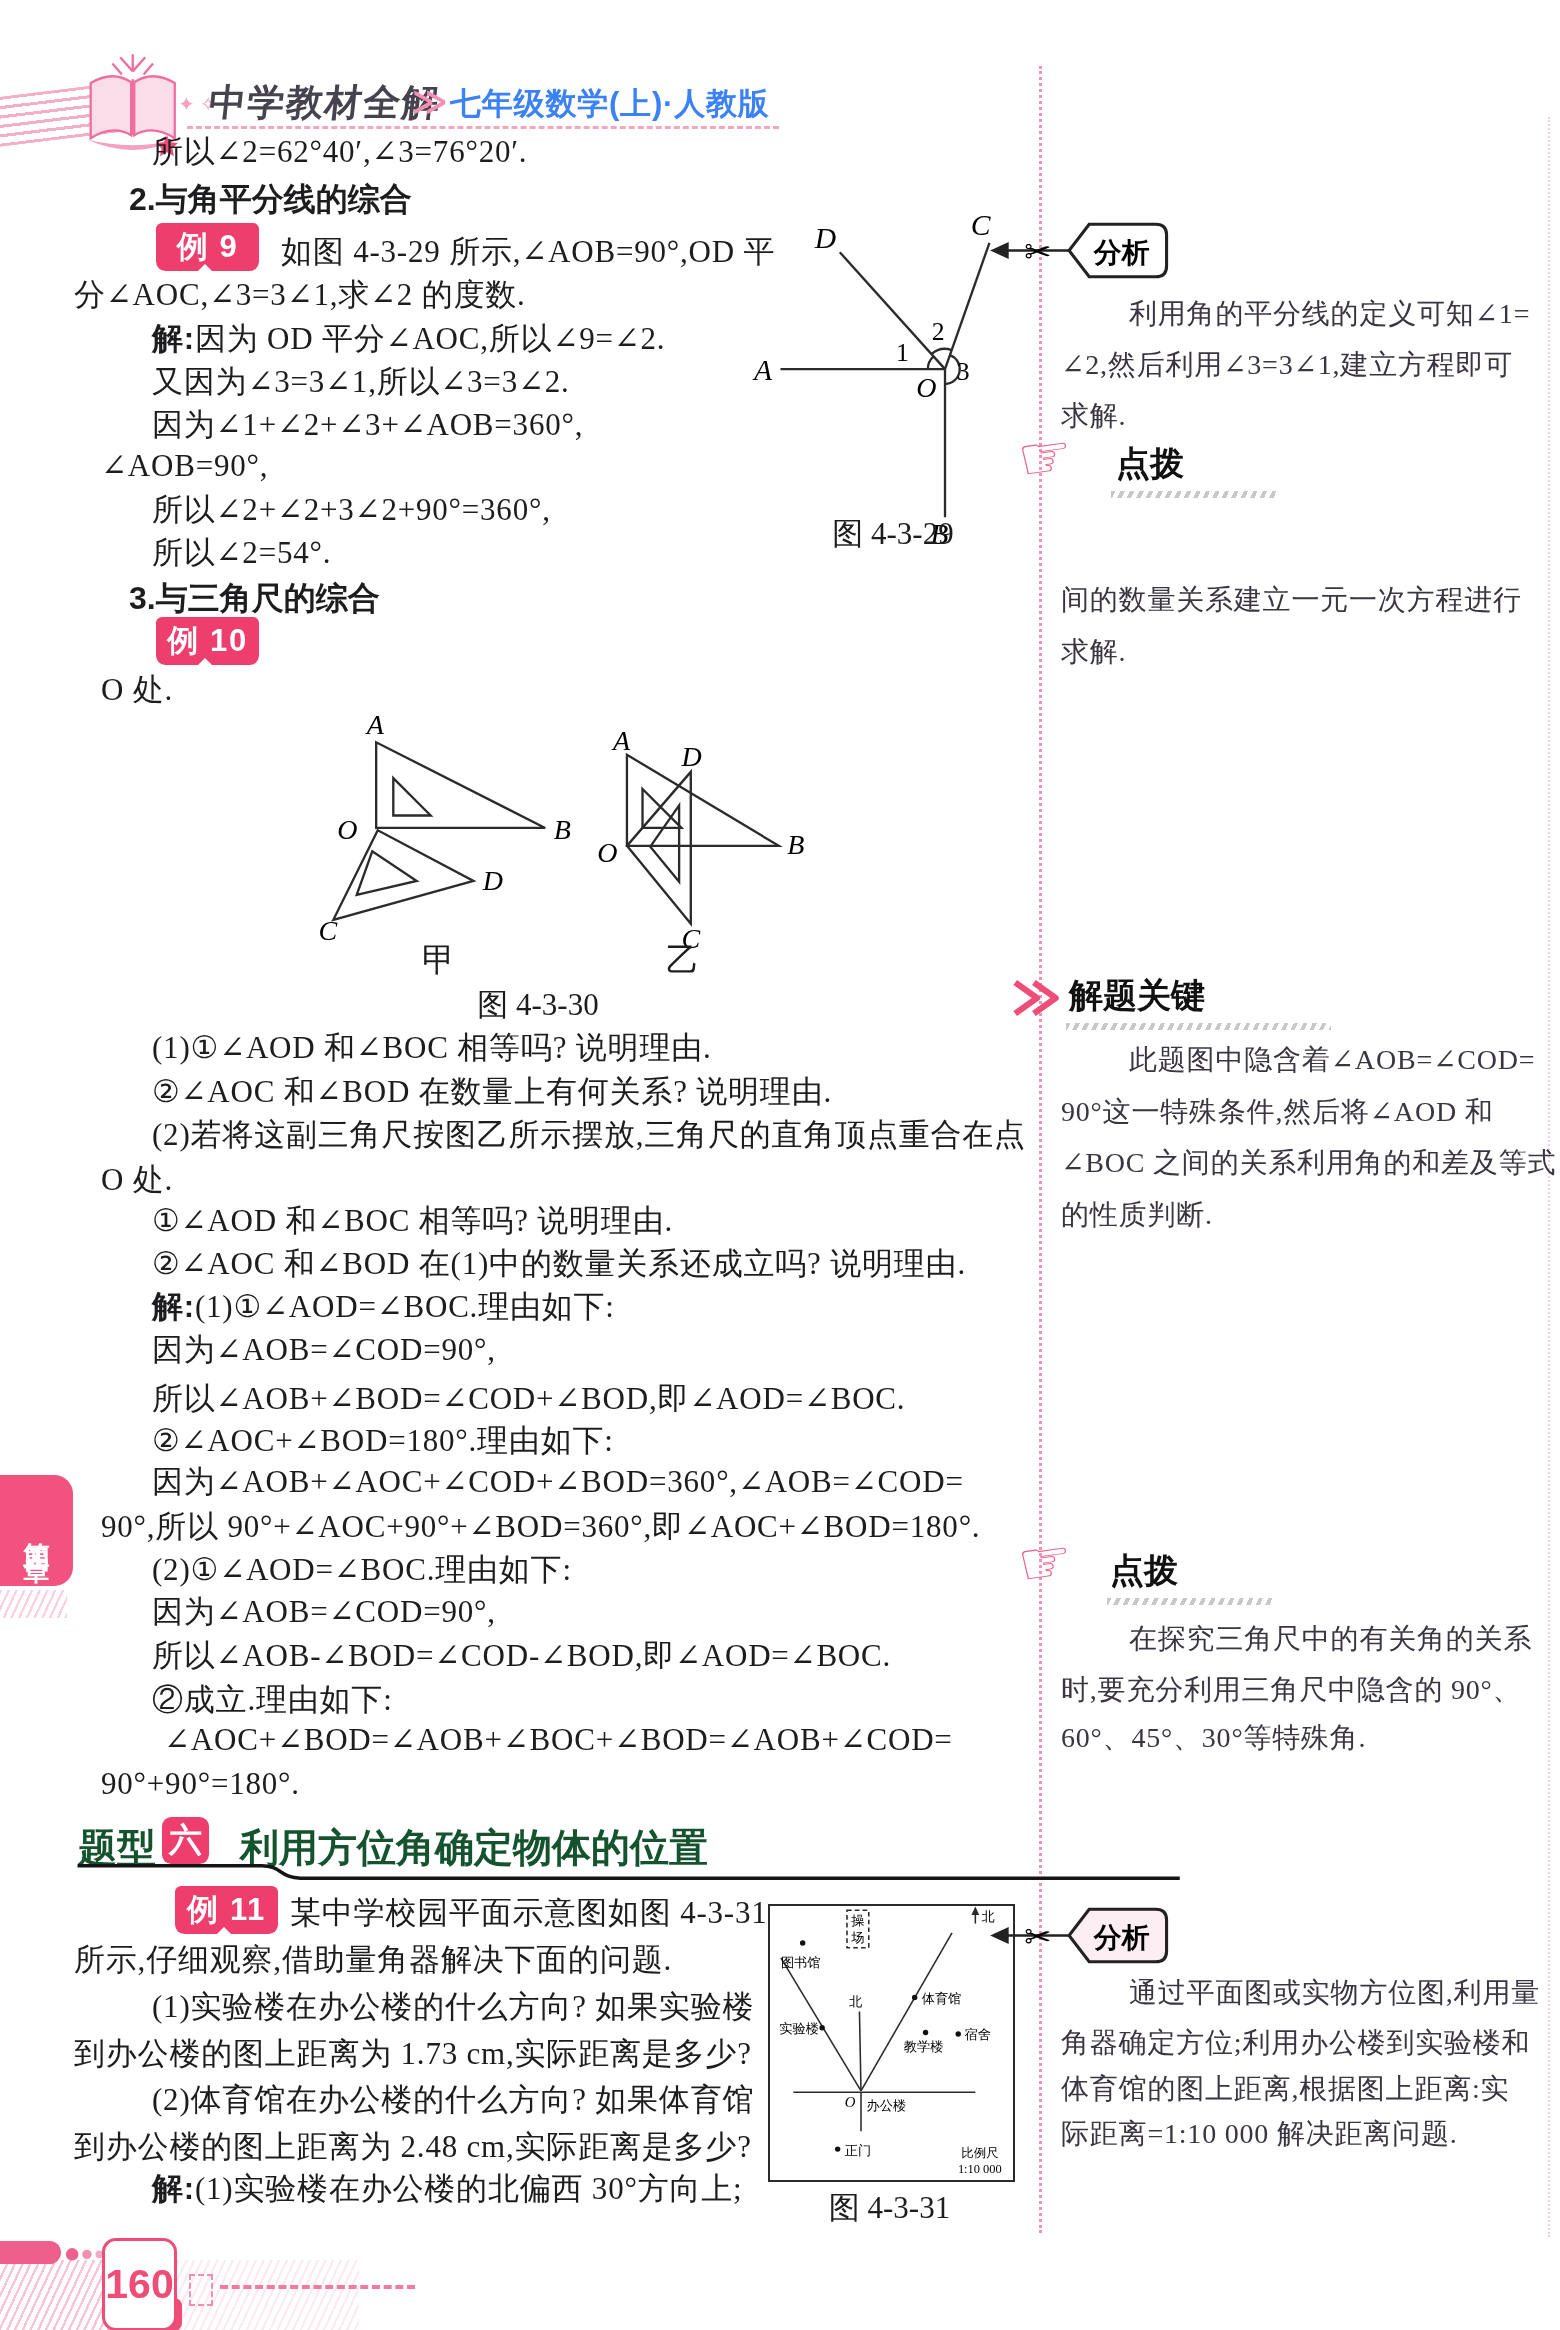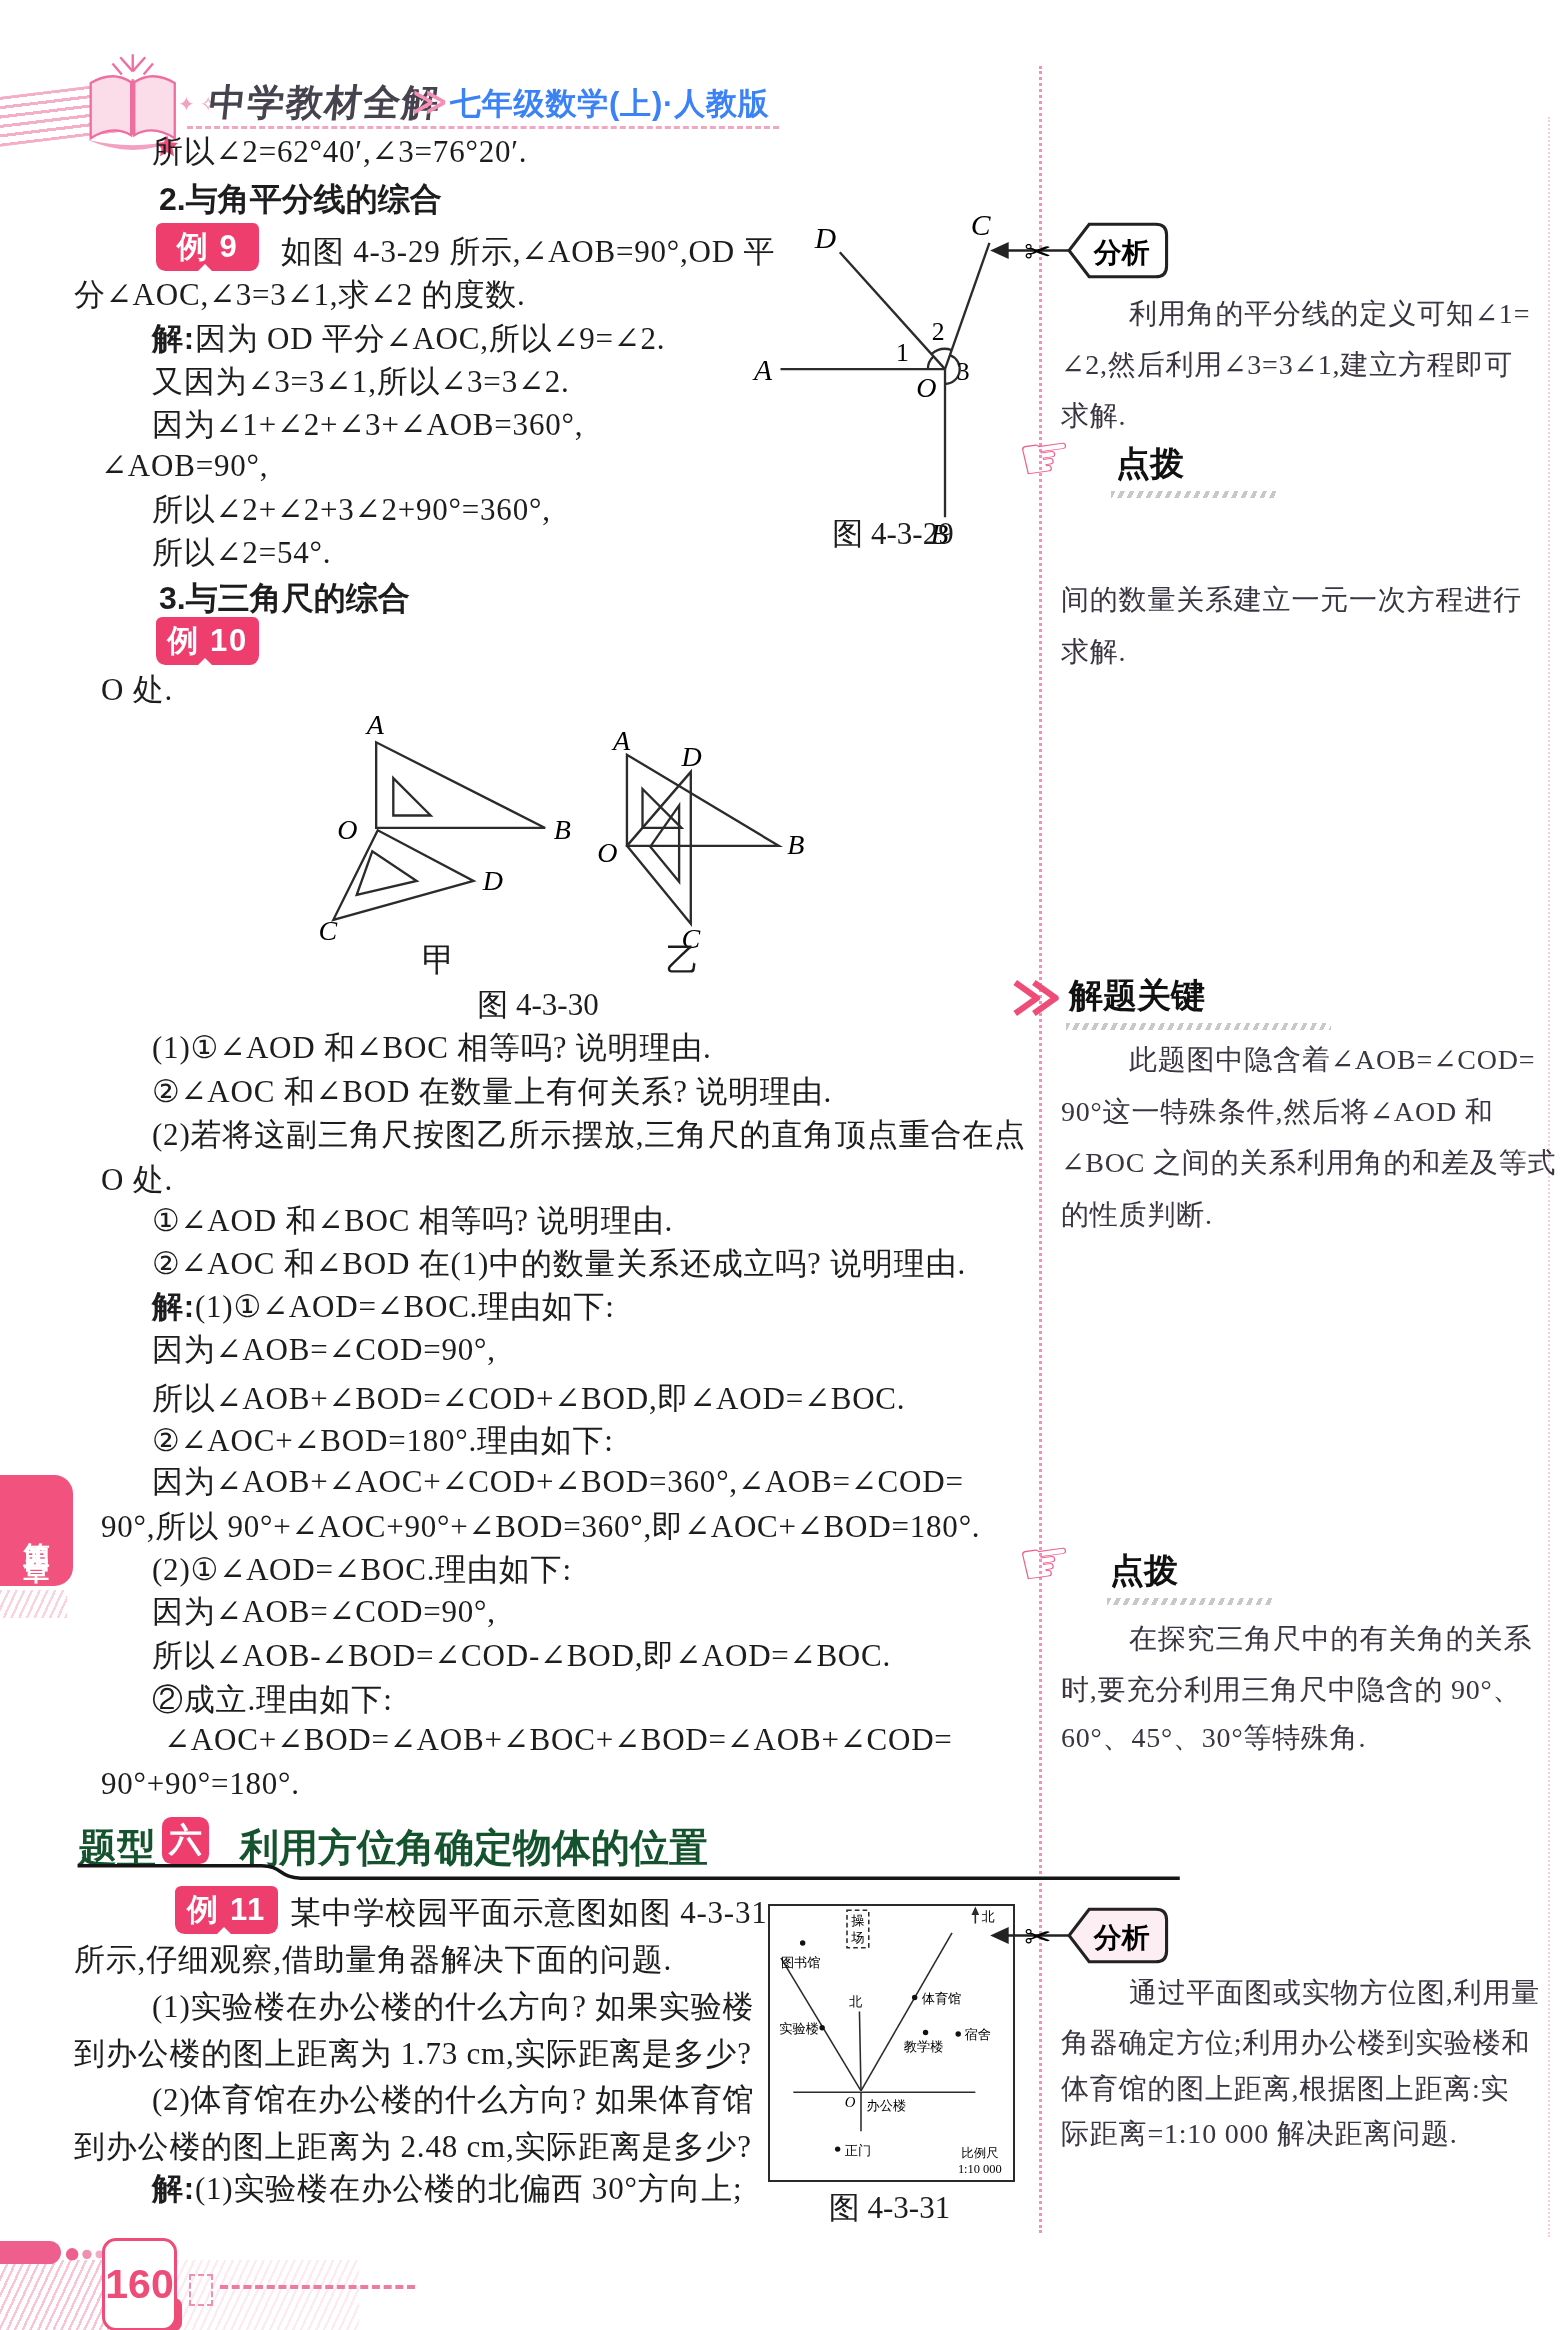--- a/index.html
+++ b/index.html
@@ -1,21 +1,21 @@
 <!DOCTYPE html>
 <html style="font-size:12.5px"><head>
 <meta charset="utf-8">
 <style>
   html,body{margin:0;padding:0;background:#888;}
   .page{position:relative;width:1560px;height:2330px;background:#ffffff;overflow:hidden;
         font-family:"Liberation Serif","DejaVu Serif",serif;color:#1d1d1f;}
   .abs{position:absolute;}
   .ln{position:absolute;font-size:31px;white-space:nowrap;letter-spacing:0.8px;}
   .pfx{font-weight:700;font-family:"Liberation Sans","DejaVu Sans",sans-serif;}
-  .heading{position:absolute;font:700 32px "Liberation Sans","DejaVu Sans",sans-serif;white-space:nowrap;margin-left:30px;}
+  .heading{position:absolute;font:700 32px "Liberation Sans","DejaVu Sans",sans-serif;white-space:nowrap;}
   .exbadge{position:absolute;width:103px;height:48px;background:#ee3e6d;color:#fff;
            font:700 31px "Liberation Sans","DejaVu Sans",sans-serif;display:flex;align-items:center;
            justify-content:center;border-radius:6.2px 6.2px 9.4px 9.4px;letter-spacing:1.6px;}
   .exbadge::after{content:"";position:absolute;left:40%;bottom:-0.8px;
            border-left:8.6px solid transparent;border-right:8.6px solid transparent;border-bottom:8.6px solid #fff;}
   .figcap{position:absolute;font-size:31px;text-align:center;white-space:nowrap;}
   .sideln{position:absolute;font-size:28px;white-space:nowrap;color:#3a3540;letter-spacing:0.8px;}
   .sidelabel{position:absolute;font:700 34px "Liberation Sans","DejaVu Sans",sans-serif;color:#111;white-space:nowrap;}
   .wavyshadow{position:absolute;height:7px;background:repeating-linear-gradient(115deg,#c8c8c8 0 3.9px,transparent 3.9px 8.6px);}
   .divider{position:absolute;left:1039px;top:66px;height:2167px;border-left:3.1px dotted #f291bb;}

